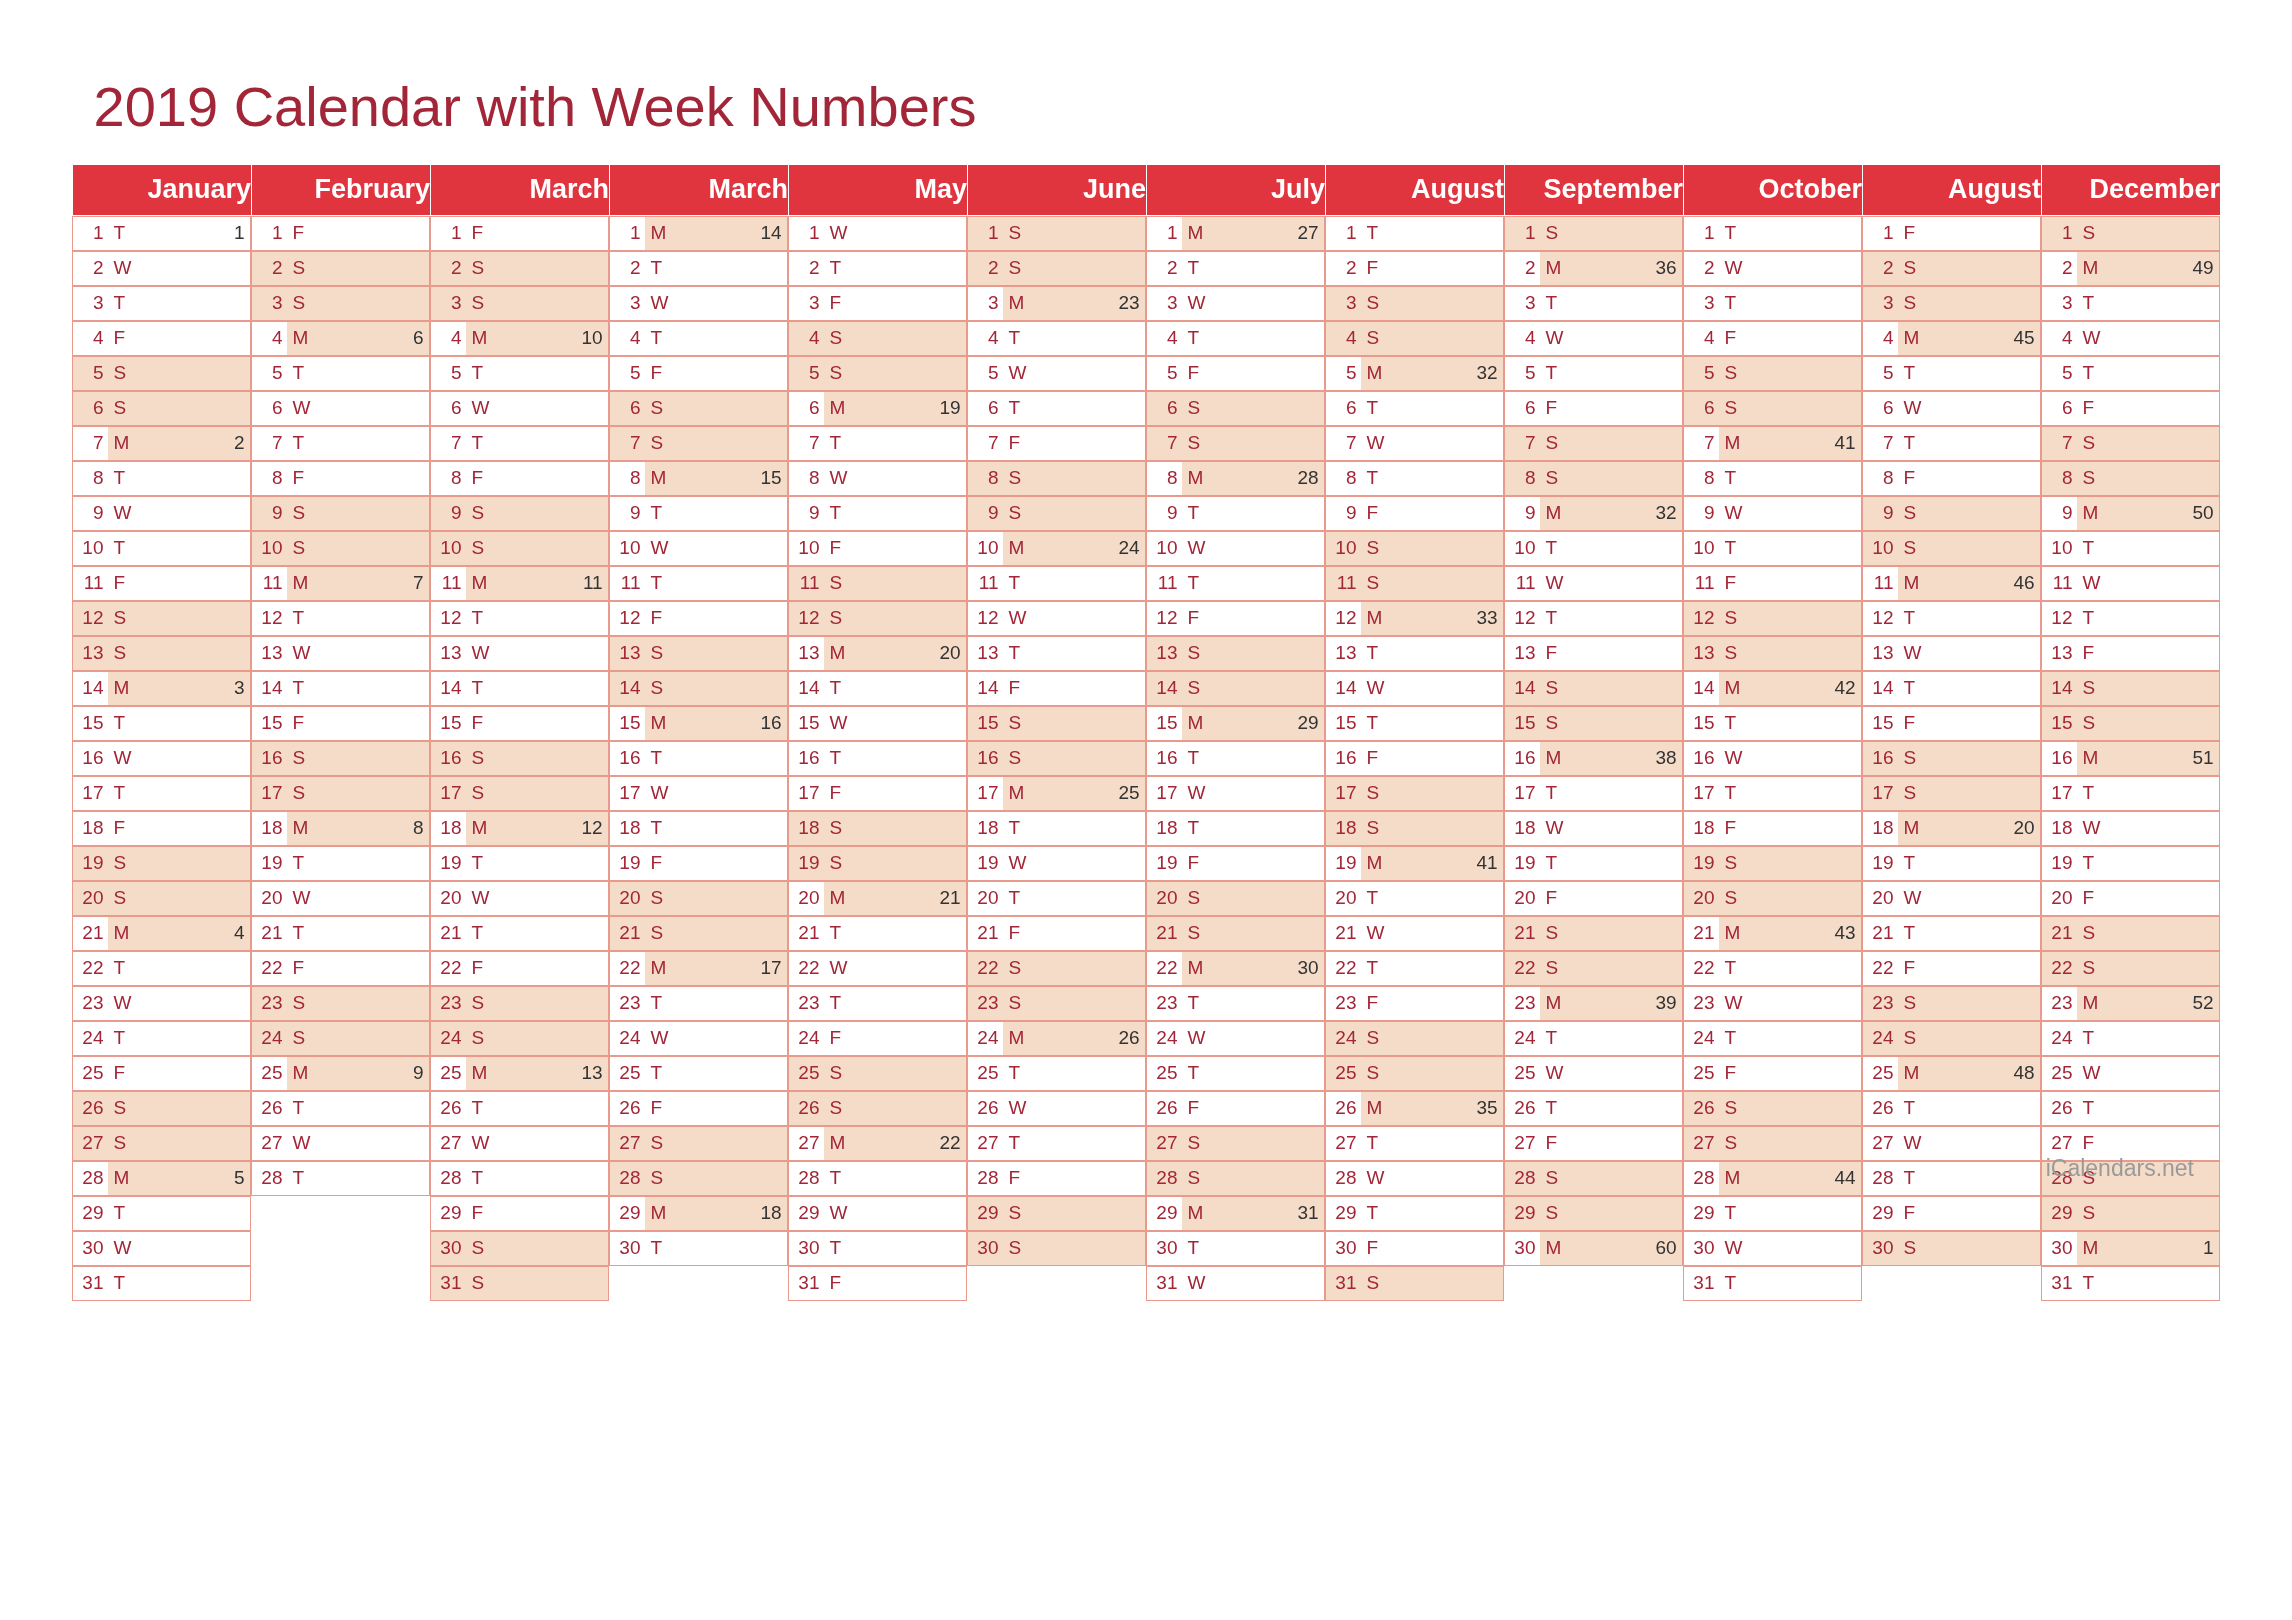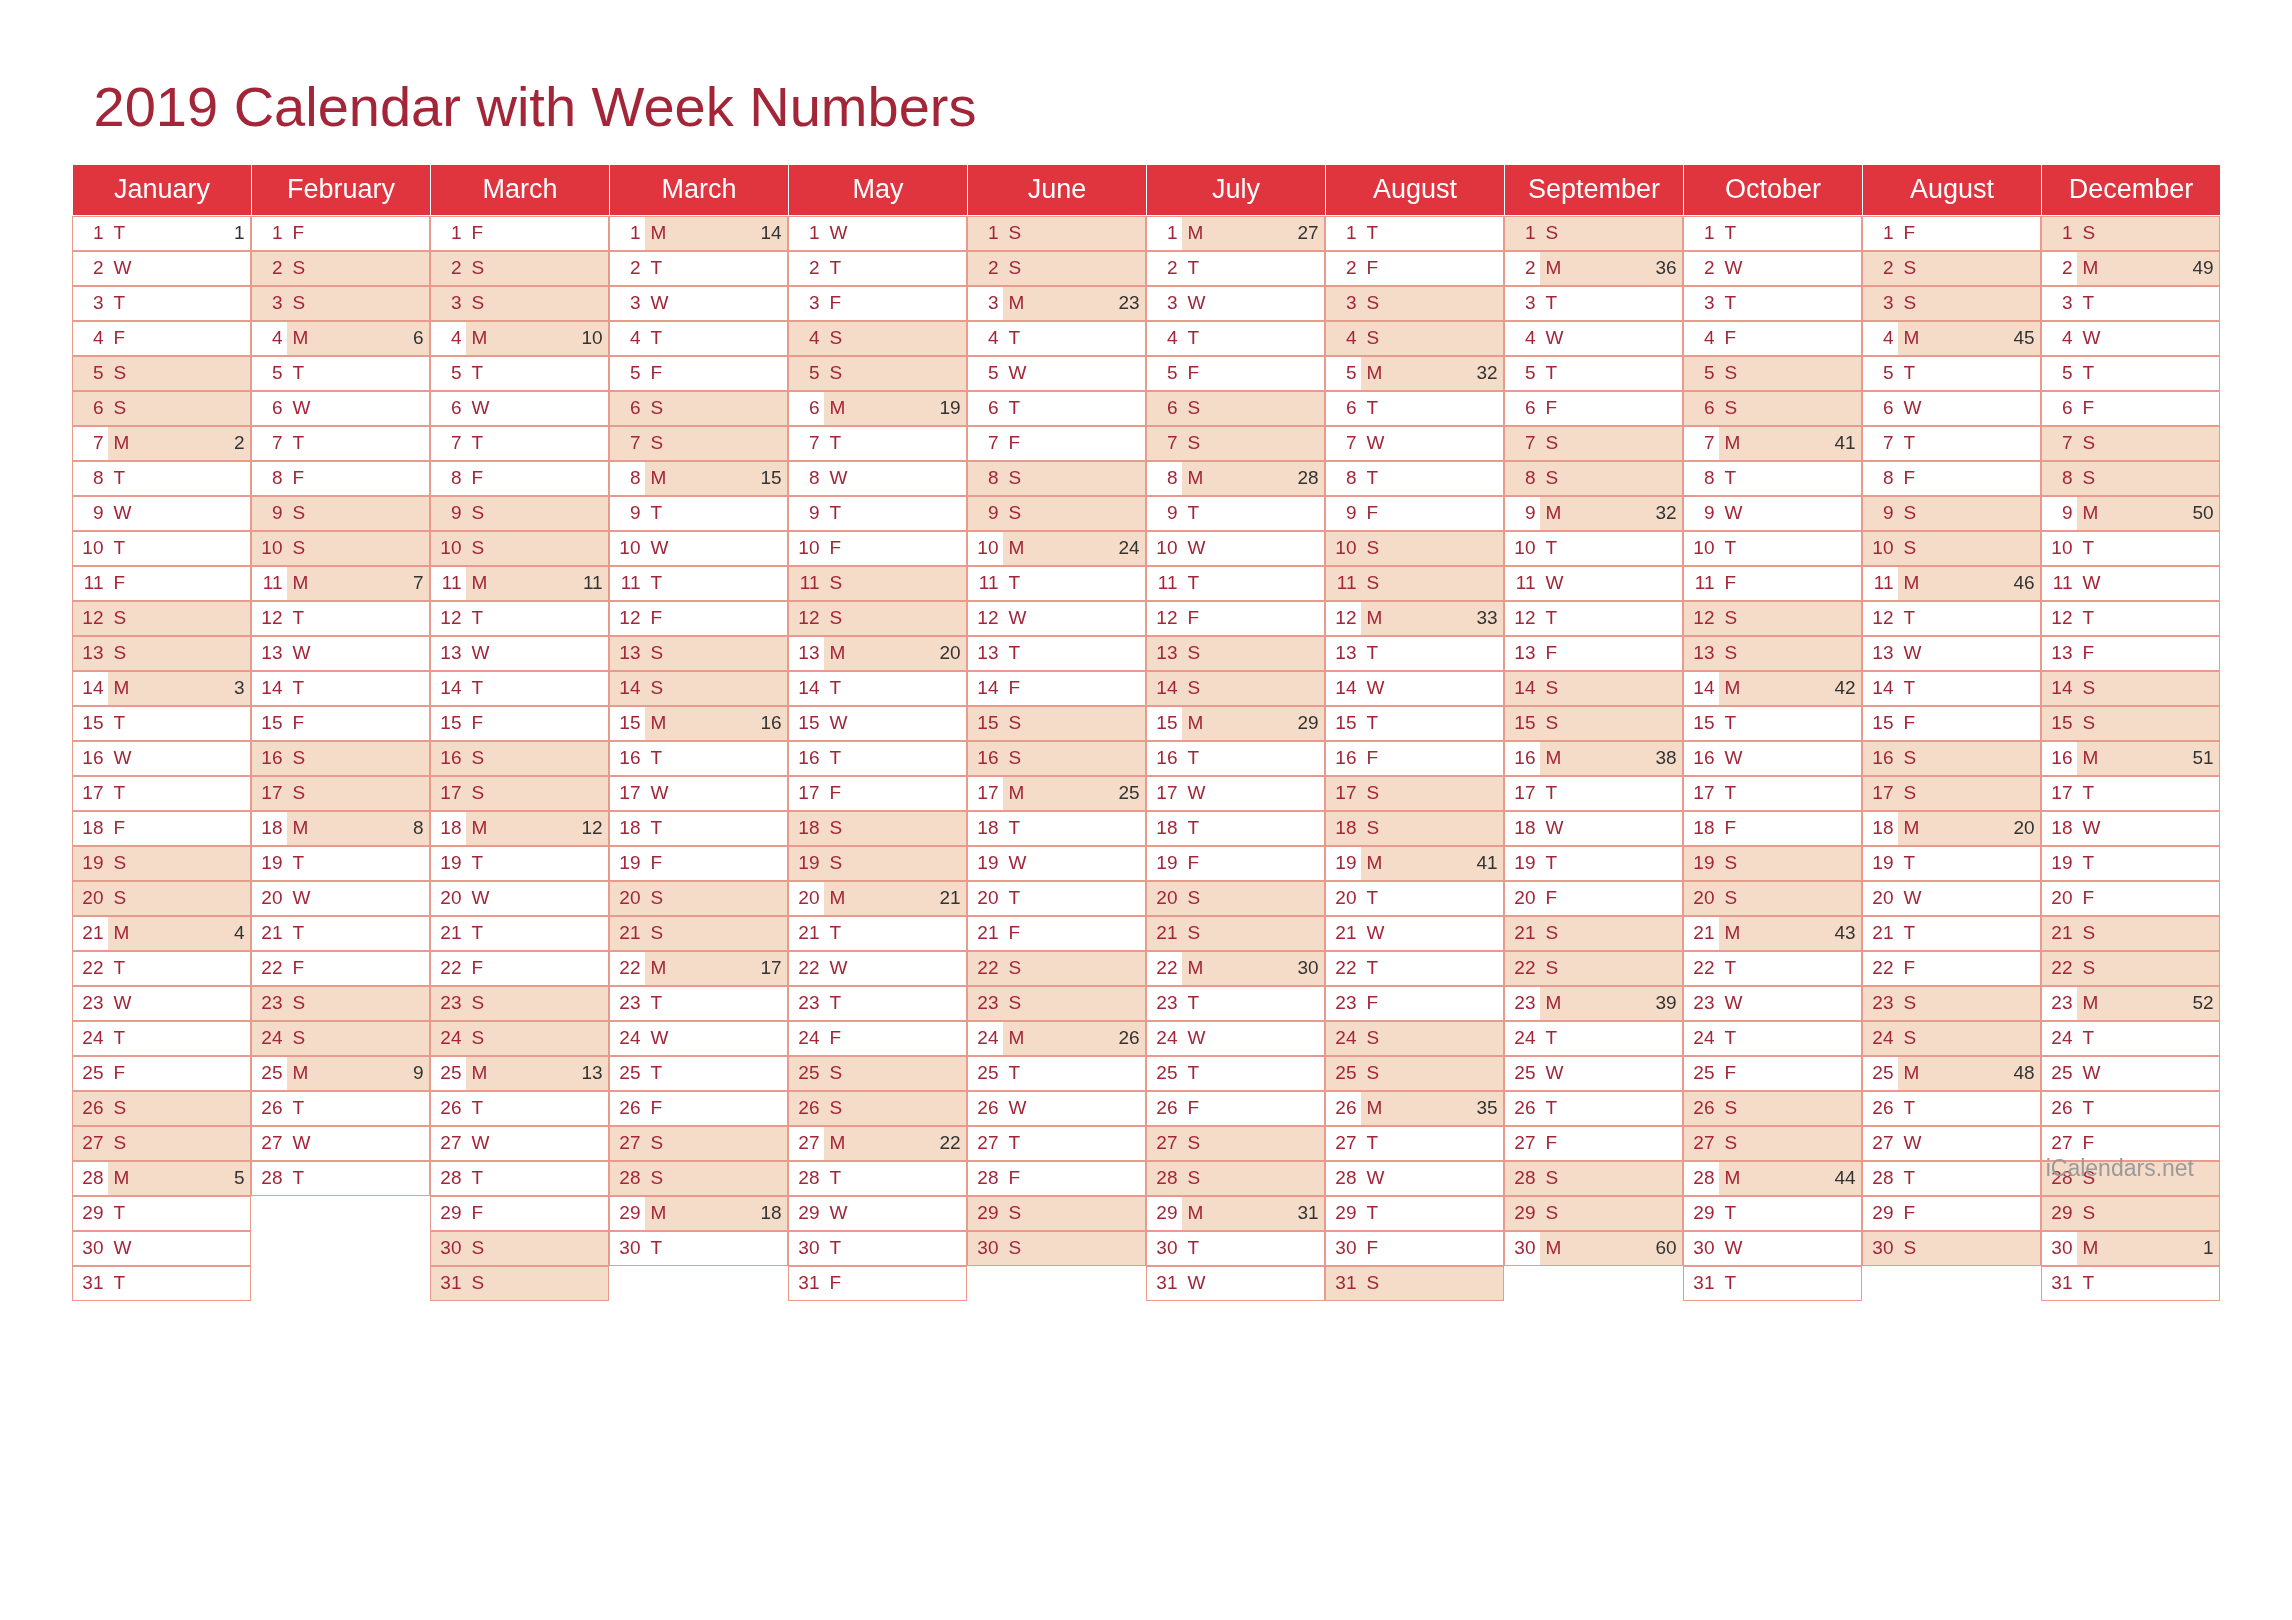--- a/index.html
+++ b/index.html
@@ -32,23 +32,23 @@
   }
   .calendar {
     width: 2149px;
     border-collapse: collapse;
     table-layout: fixed;
   }
   .months-row th {
     background: #e0343f;
     color: #ffffff;
     font-size: 27px;
-    font-weight: normal;
+    font-weight: bold;
     height: 50px;
-    text-align: center;
+    text-align: right;
     padding: 0;
     border: 1.8px solid #ffffff;
   }
   .grid {
     display: flex;
     width: 2149px;
     margin-top: 0px;
   }
   .month-block {
     width: 179px;

